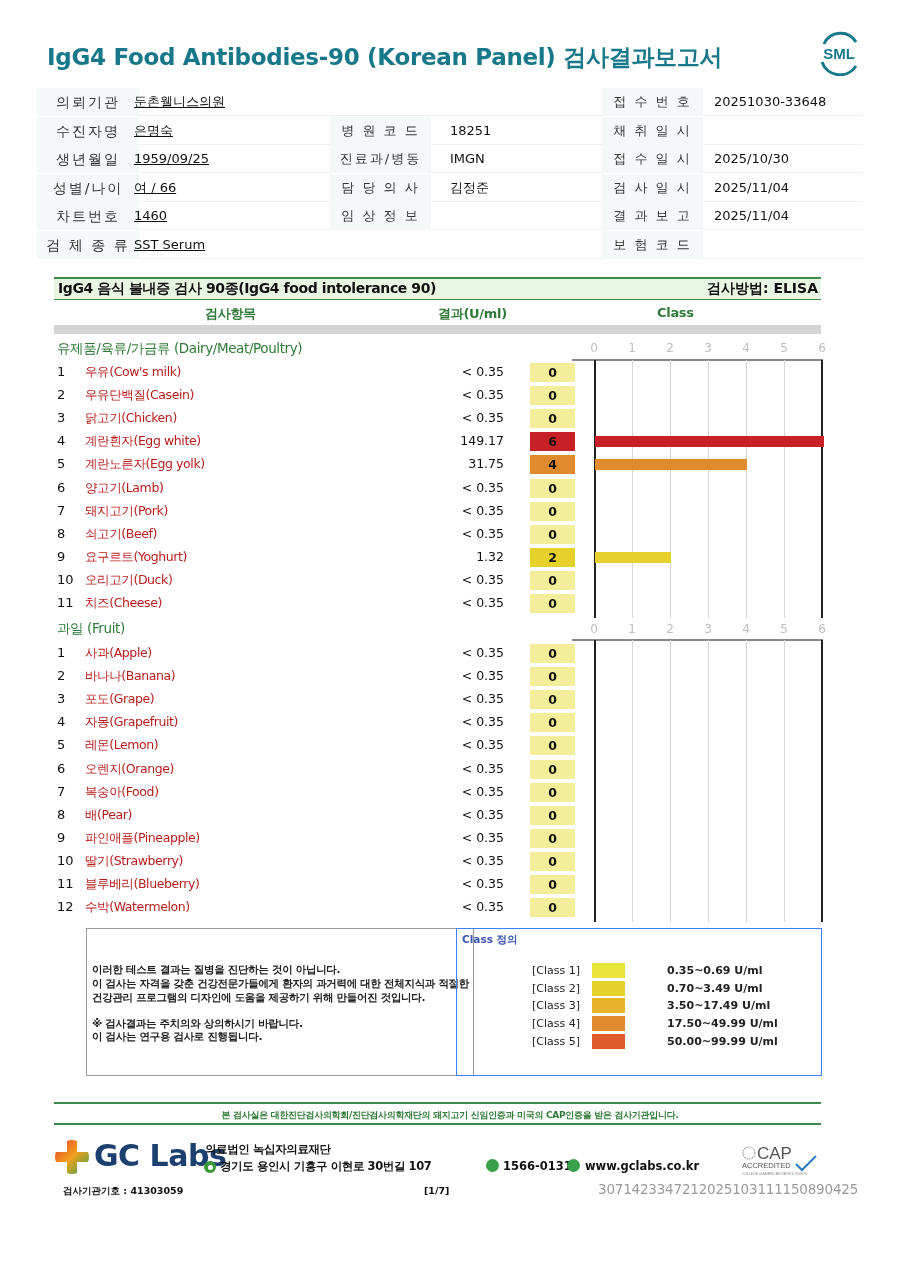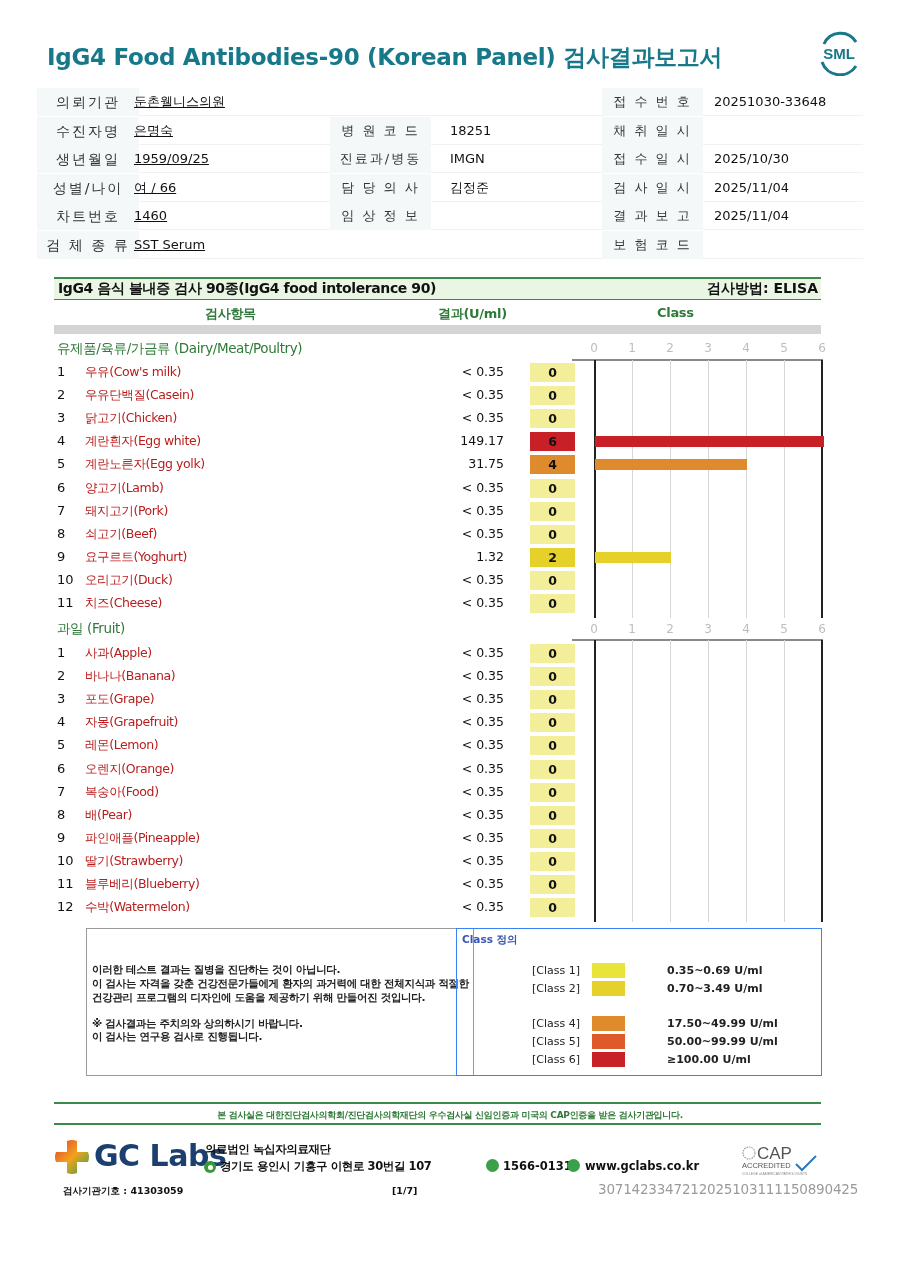--- a/index.html
+++ b/index.html
@@ -62,21 +62,21 @@
   .gc-org { left: 205px; top: 1142px; font-size: 11.5px; font-weight: bold; color: #111; white-space: nowrap; letter-spacing: -0.4px; }
   .gc-addr { left: 220px; top: 1159px; font-size: 11.5px; font-weight: bold; color: #111; white-space: nowrap; letter-spacing: -0.4px; }
   .pin { left: 204px; top: 1161px; width: 12px; height: 12px; border-radius: 50%; background: #3a9a3a; }
   .pin::after { content: ""; position: absolute; left: 3.5px; top: 3.5px; width: 5px; height: 5px; border-radius: 50%; background: #fff; }
   .phone-ic { left: 486px; top: 1159px; width: 13px; height: 13px; border-radius: 50%; background: #3aa04a; }
   .phone { left: 503px; top: 1159px; font-size: 11.5px; font-weight: bold; color: #111; white-space: nowrap; }
   .home-ic { left: 567px; top: 1159px; width: 13px; height: 13px; border-radius: 50%; background: #3aa04a; }
   .web { left: 585px; top: 1159px; font-size: 11.5px; font-weight: bold; color: #111; white-space: nowrap; }
   .cap-logo { left: 740px; top: 1142px; width: 80px; height: 36px; }
   .f-code { left: 63px; top: 1185px; font-size: 9.5px; font-weight: bold; color: #111; white-space: nowrap; }
-  .f-page { left: 392px; top: 1185px; font-size: 9.5px; font-weight: bold; color: #111; text-align: center; }
+  .f-page { left: 424px; top: 1185px; font-size: 9.5px; font-weight: bold; color: #111; text-align: center; }
   .f-barcode { left: 598px; top: 1181px; font-size: 13.5px; color: #9a9a9a; white-space: nowrap; letter-spacing: -0.2px; }
 </style>
 </head>
 <body>
 
 <div class="abs title">IgG4 Food Antibodies-90 (Korean Panel) 검사결과보고서</div>
 <svg class="abs sml-logo" viewBox="0 0 46 46">
   <path d="M8 14 A18 18 0 0 1 40 12" fill="none" stroke="#17788a" stroke-width="3"></path>
   <path d="M6 32 A19 19 0 0 0 40 36" fill="none" stroke="#17788a" stroke-width="3"></path>
   <text x="23" y="29" text-anchor="middle" font-family="Liberation Sans, sans-serif" font-weight="bold" font-size="15" fill="#17788a">SML</text>
@@ -329,39 +329,39 @@
     <div class="lg-row" style="top: 33.8px;">
       <div class="lg-lbl">[Class 1]</div>
       <div class="lg-sw" style="background: rgb(233, 228, 58);"></div>
       <div class="lg-rng">0.35~0.69 U/ml</div>
     </div>
     <div class="lg-row" style="top: 51.6px;">
       <div class="lg-lbl">[Class 2]</div>
       <div class="lg-sw" style="background: rgb(230, 209, 42);"></div>
       <div class="lg-rng">0.70~3.49 U/ml</div>
     </div>
+    <div class="lg-row" style="top: 69.4px;">
+      <div class="lg-lbl">[Class 3]</div>
+      <div class="lg-sw" style="background: rgb(231, 178, 44);"></div>
+      <div class="lg-rng">3.50~17.49 U/ml</div>
+    </div>
     <div class="lg-row" style="top: 87.2px;">
       <div class="lg-lbl">[Class 4]</div>
       <div class="lg-sw" style="background: rgb(224, 138, 46);"></div>
       <div class="lg-rng">17.50~49.99 U/ml</div>
     </div>
     <div class="lg-row" style="top: 105px;">
       <div class="lg-lbl">[Class 5]</div>
       <div class="lg-sw" style="background: rgb(222, 90, 42);"></div>
       <div class="lg-rng">50.00~99.99 U/ml</div>
     </div>
-    <div class="lg-row" style="top: 122.8px;">
-      <div class="lg-lbl">[Class 6]</div>
-      <div class="lg-sw" style="background: rgb(199, 33, 39);"></div>
-      <div class="lg-rng">≥100.00 U/ml</div>
-    </div>
   </div>
 
 <div class="abs f-line" style="top:1102px"></div>
-<div class="abs f-cert">본 검사실은 대한진단검사의학회/진단검사의학재단의 우수검사실 신임인증과 미국의 CAP인증을 받은 검사기관입니다.</div>
+<div class="abs f-cert">본 검사실은 대한진단검사의학회/진단검사의학재단의 돼지고기 신임인증과 미국의 CAP인증을 받은 검사기관입니다.</div>
 <div class="abs f-line" style="top:1123px"></div>
 
 <svg class="abs gc-logo" viewBox="0 0 36 36">
   <defs>
     <linearGradient id="gcg" x1="0" y1="0" x2="1" y2="1">
       <stop offset="0" stop-color="#e53a2a"></stop>
       <stop offset="0.5" stop-color="#f2a21e"></stop>
       <stop offset="1" stop-color="#3aa04a"></stop>
     </linearGradient>
   </defs>

